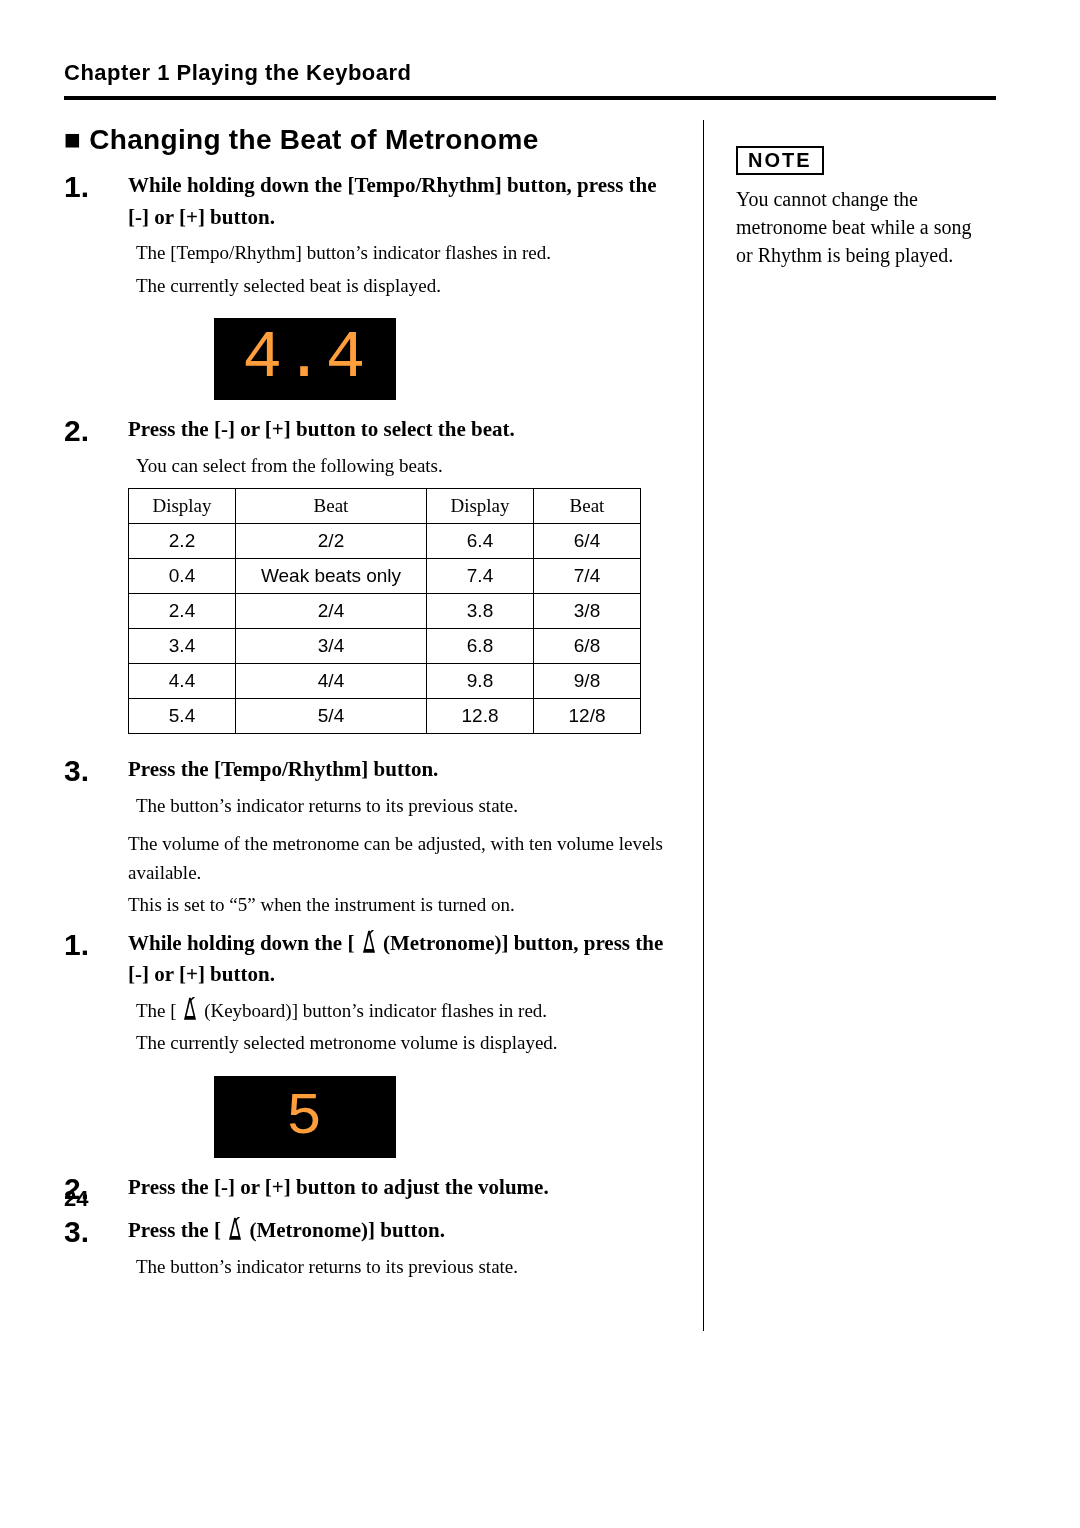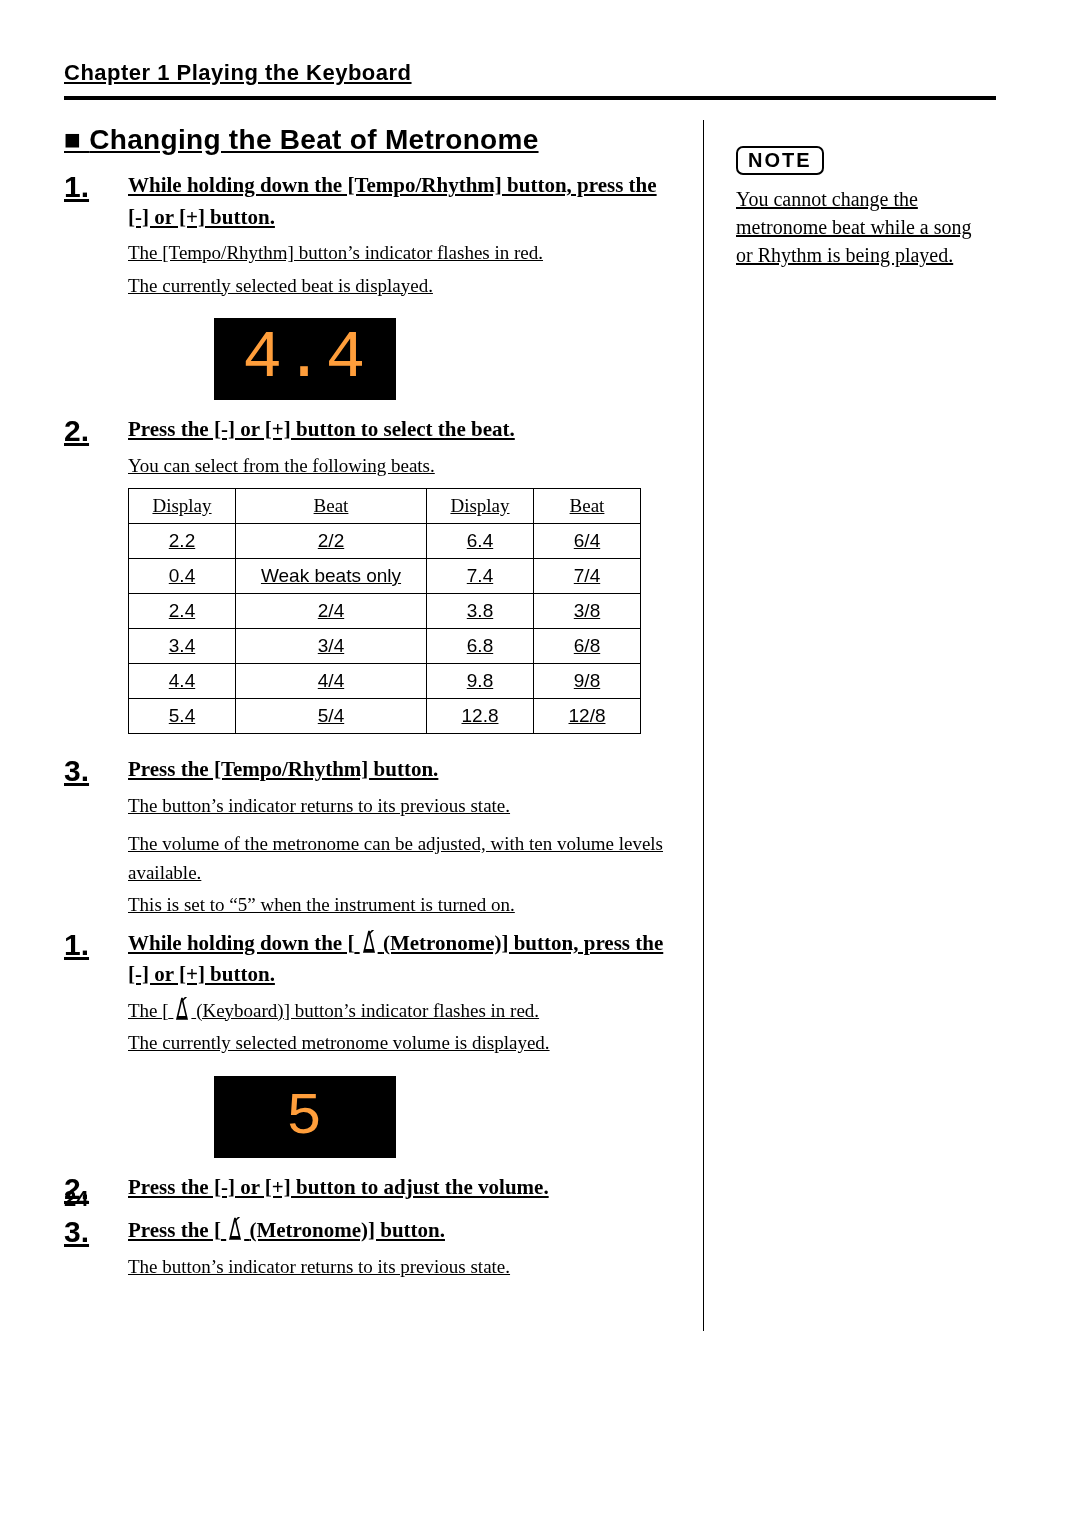--- a/index.html
+++ b/index.html
@@ -12,21 +12,20 @@
     width: 1080px;
     height: 1528px;
     position: relative;
   }
   .page {
     position: relative;
     width: 1080px;
     height: 1252px;
     padding: 60px 84px 0 64px;
     box-sizing: border-box;
-    text-decoration: underline;
   }
   .chapter-title {
     font-family: Arial, Helvetica, sans-serif;
     font-weight: bold;
     font-size: 22px;
     letter-spacing: 0.5px;
     margin-bottom: 10px;
   }
   .thick-rule {
     border: none;
@@ -45,21 +44,21 @@
   }
   .side {
     width: 280px;
     padding-left: 32px;
     box-sizing: border-box;
     padding-top: 26px;
   }
   .side-note-box {
     display: inline-block;
     border: 2px solid #000;
-    border-radius: 7px;
+    border-radius: 0;
     padding: 1px 10px 1px 10px;
     font-family: Arial, Helvetica, sans-serif;
     font-weight: bold;
     font-size: 20px;
     letter-spacing: 2px;
     margin-bottom: 10px;
   }
   .side-text {
     font-size: 20px;
     line-height: 1.4;
@@ -90,21 +89,21 @@
   }
   .step-title {
     font-weight: bold;
     font-size: 21px;
     line-height: 1.5;
     margin-bottom: 6px;
   }
   .body-text {
     font-size: 19px;
     line-height: 1.5;
-    margin: 4px 0;
+    margin: 4px 8px;
   }
   .indent-body {
     margin-left: 64px;
   }
   .display-img {
     margin: 14px 0 14px 150px;
   }
   .seg-display {
     width: 180px;
     height: 80px;

